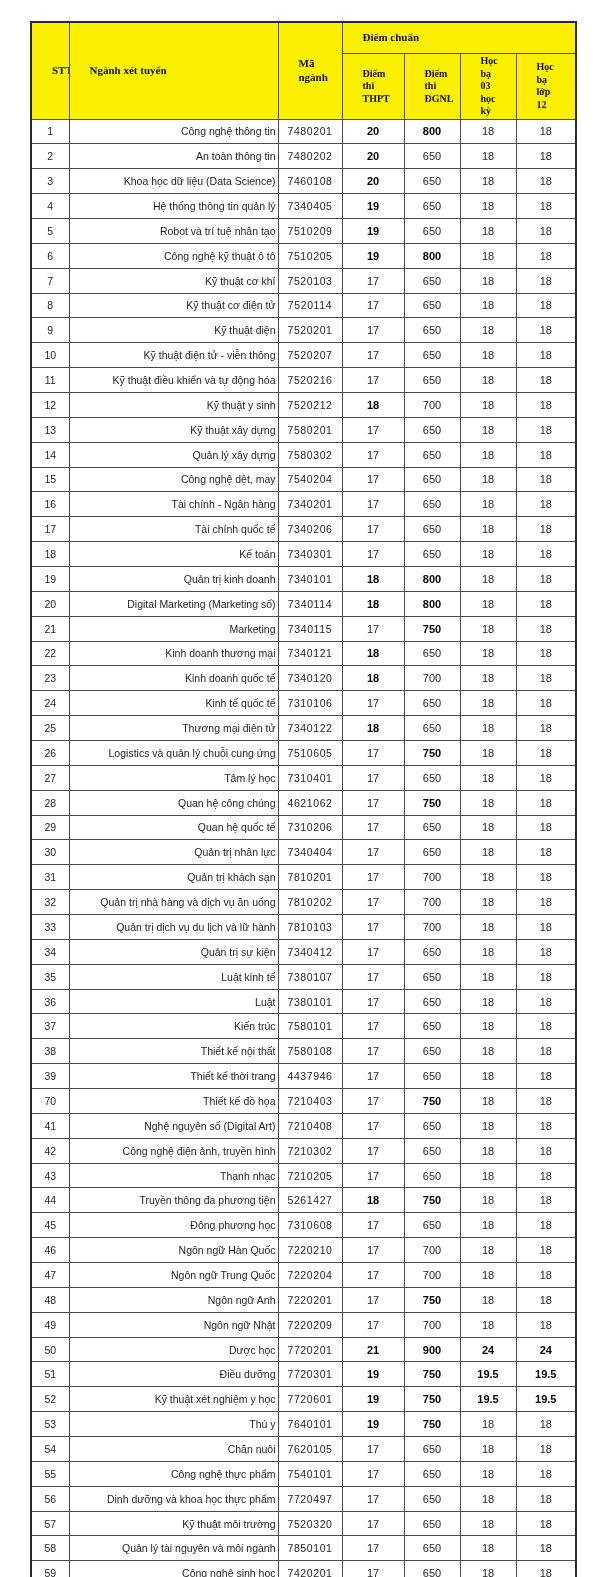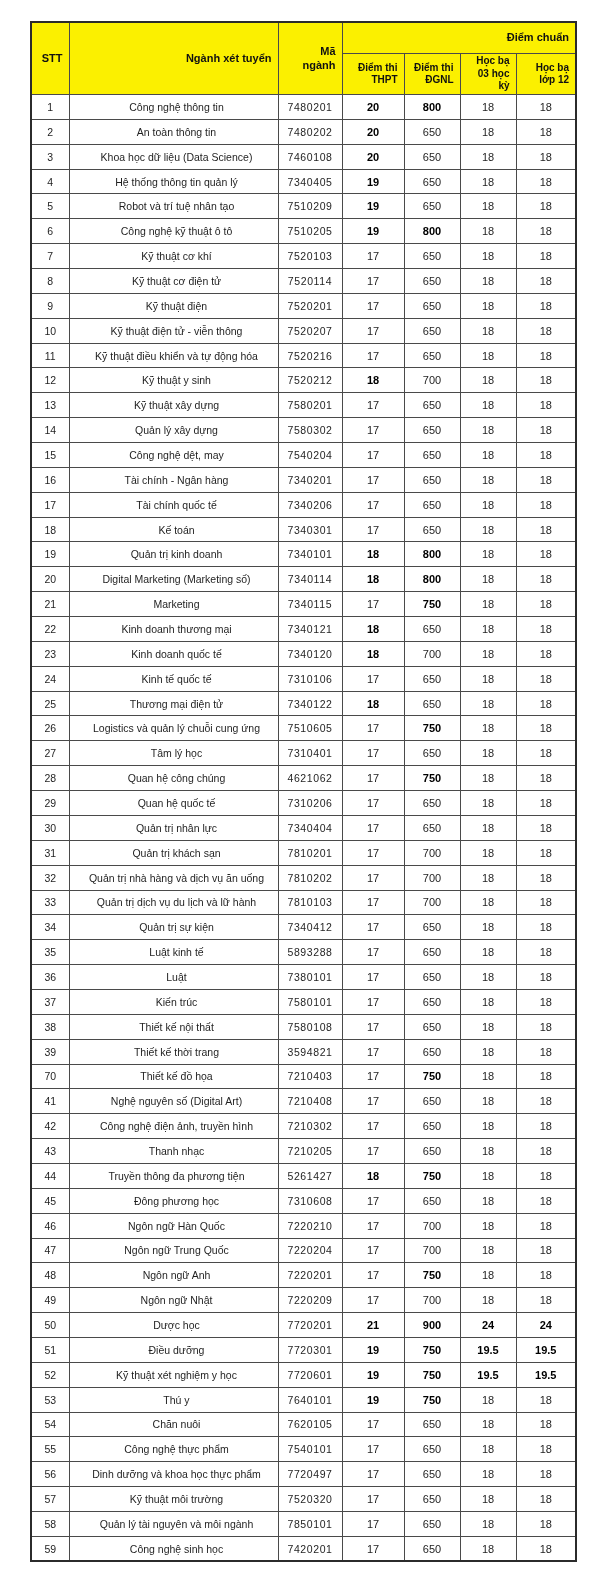--- a/index.html
+++ b/index.html
@@ -22,38 +22,39 @@
   }
   .score-table th, .score-table td {
     border: 1px solid #4a4a4a;
     overflow: hidden;
     white-space: nowrap;
   }
   .score-table thead th {
     background: var(--header-bg, #FBF000);
     color: #111;
     font-weight: bold;
-    text-align: right;
+    text-align: left;
     vertical-align: middle;
-    padding: 1px 6px;
+    padding: 1px 20px;
     white-space: normal;
     line-height: 1.25;
+    font-family: Liberation Serif, serif;
   }
   .score-table thead tr.group-row th { font-size: 11px; height: 28px; }
   .score-table thead th.span2 { font-size: 11px; }
   .score-table thead tr.sub-row th { font-size: 10px; height: 38px; }
   .score-table tbody tr { height: 24.86px; }
   .score-table tbody td {
     font-size: 10.5px;
     padding: 0 2px;
     vertical-align: middle;
     text-align: center;
   }
   .score-table tbody td.major {
-    text-align: center;
+    text-align: right;
     padding-left: 8px;
   }
   .score-table tbody td.code { letter-spacing: 0.6px; }
   .score-table tbody td.num { font-size: 11px; }
   .score-table tbody td.b { font-weight: bold; color: #000; }
   col.c-stt  { width: 38px; }
   col.c-major{ width: 209px; }
   col.c-code { width: 64px; }
   col.c-thpt { width: 62px; }
   col.c-dgnl { width: 56px; }
@@ -391,21 +392,21 @@
           <td class="major">Quản trị sự kiện</td>
           <td class="code">7340412</td>
           <td class="num">17</td>
           <td class="num">650</td>
           <td class="num">18</td>
           <td class="num">18</td>
         </tr>
         <tr>
           <td>35</td>
           <td class="major">Luật kinh tế</td>
-          <td class="code">5893288</td>
+          <td class="code">7380107</td>
           <td class="num">17</td>
           <td class="num">650</td>
           <td class="num">18</td>
           <td class="num">18</td>
         </tr>
         <tr>
           <td>36</td>
           <td class="major">Luật</td>
           <td class="code">7380101</td>
           <td class="num">17</td>
@@ -427,21 +428,21 @@
           <td class="major">Thiết kế nội thất</td>
           <td class="code">7580108</td>
           <td class="num">17</td>
           <td class="num">650</td>
           <td class="num">18</td>
           <td class="num">18</td>
         </tr>
         <tr>
           <td>39</td>
           <td class="major">Thiết kế thời trang</td>
-          <td class="code">3594821</td>
+          <td class="code">4437946</td>
           <td class="num">17</td>
           <td class="num">650</td>
           <td class="num">18</td>
           <td class="num">18</td>
         </tr>
         <tr>
           <td>70</td>
           <td class="major">Thiết kế đồ họa</td>
           <td class="code">7210403</td>
           <td class="num">17</td>

